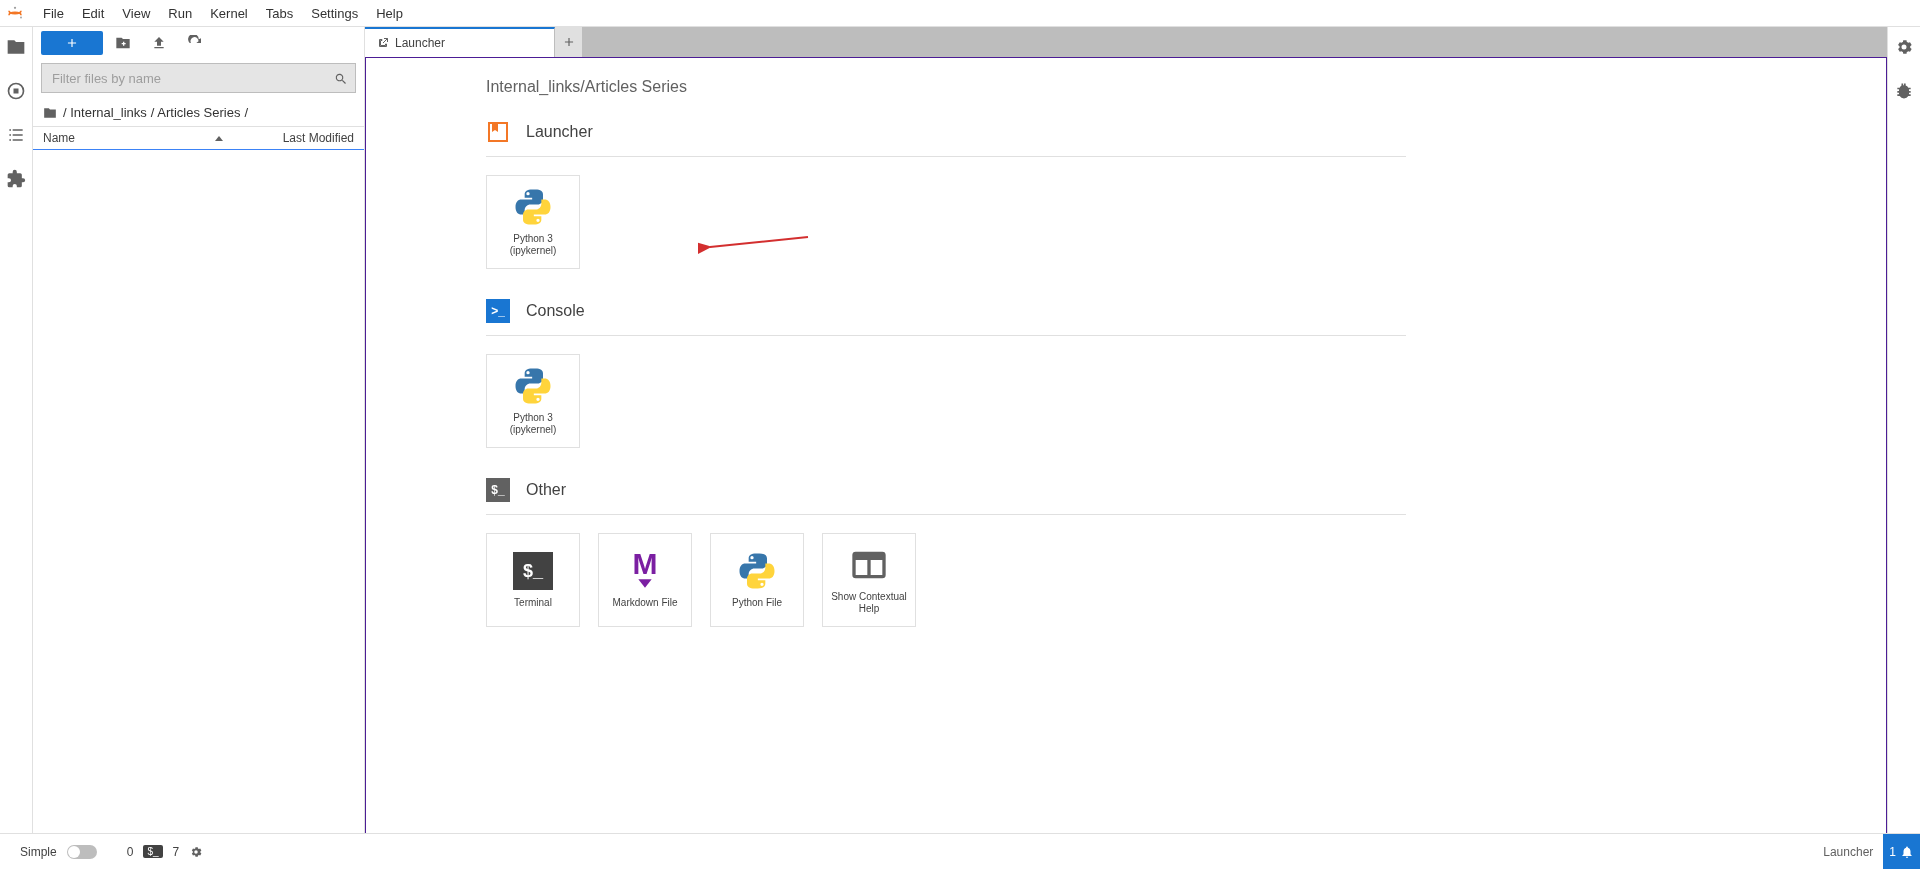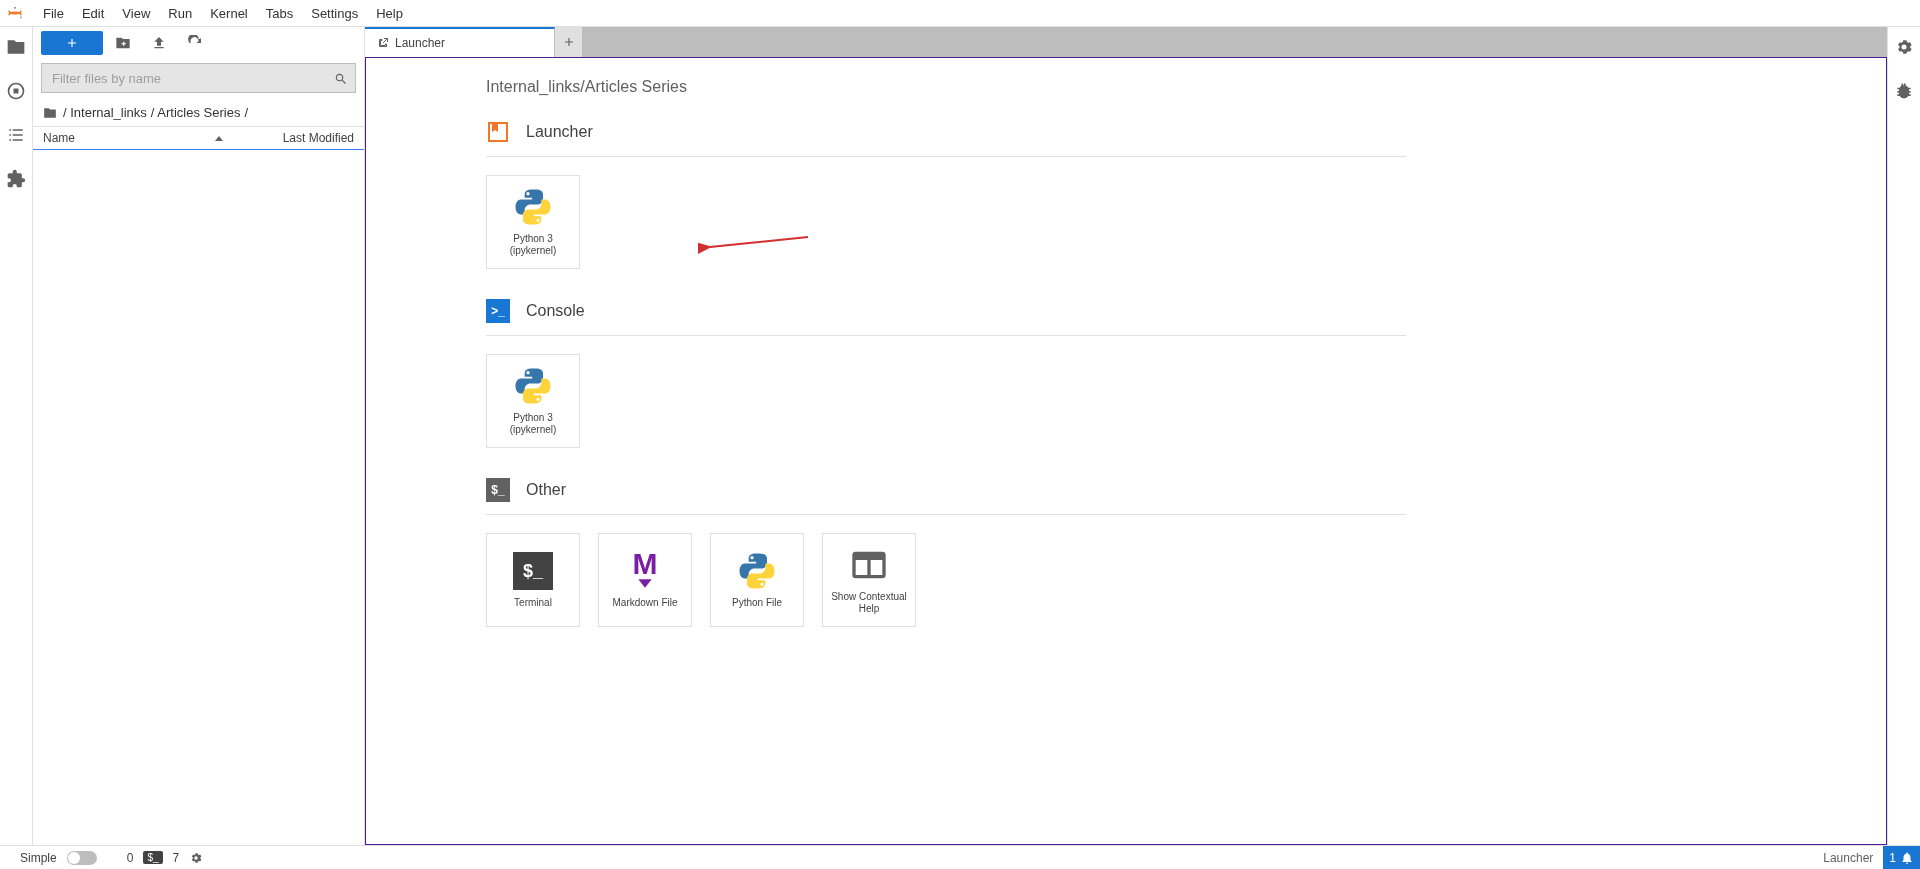--- a/index.html
+++ b/index.html
@@ -50,21 +50,21 @@
 .card-icon { width: 40px; height: 40px; display: flex; align-items: center; justify-content: center; }
 .card-label { font-size: 10px; color: #424242; line-height: 1.2; }
 
 
 .right-sidebar { width: 33px; background: #fff; display: flex; flex-direction: column; align-items: center; padding-top: 10px; gap: 24px; border-left: 1px solid #e0e0e0; }
 
 
 .arrow-annotation { position: absolute; left: 698px; top: 225px; pointer-events: none; }
 
 
-.statusbar { position: absolute; bottom: 0; left: 0; right: 0; height: 24px; border-top: 1px solid #e0e0e0; display: flex; align-items: center; font-size: 12px; color: #424242; background: #fff; padding: 0 0 0 20px; }
+.statusbar { position: absolute; bottom: 0; left: 0; right: 0; height: 36px; border-top: 1px solid #e0e0e0; display: flex; align-items: center; font-size: 12px; color: #424242; background: #fff; padding: 0 0 0 20px; }
 .status-left { display: flex; align-items: center; gap: 10px; }
 .toggle { width: 30px; height: 14px; background: #bdbdbd; border-radius: 8px; position: relative; }
 .toggle::after { content: ""; position: absolute; width: 12px; height: 12px; background: #fff; border-radius: 50%; top: 1px; left: 1px; }
 .status-right { margin-left: auto; display: flex; align-items: center; gap: 0; height: 100%; }
 .status-badge { background: #1976d2; color: #fff; padding: 0 6px; height: 100%; display: flex; align-items: center; gap: 4px; }
 .status-launcher { padding: 0 10px; color: #616161; }
 
 
 .console-sq { width:24px; height:24px; background:#1976d2; color:#fff; display:flex; align-items:center; justify-content:center; font-weight:bold; font-size:12px; }
 .other-sq { width:24px; height:24px; background:#616161; color:#fff; display:flex; align-items:center; justify-content:center; font-weight:bold; font-size:12px; }

